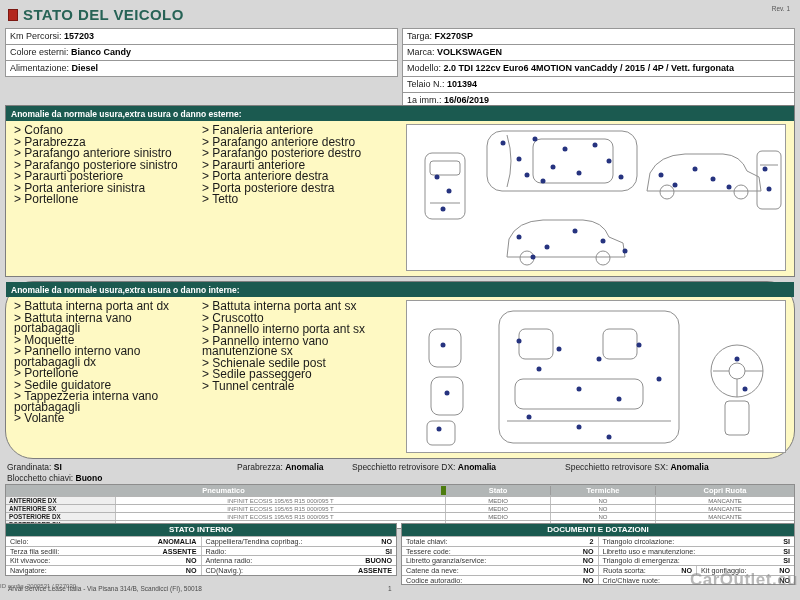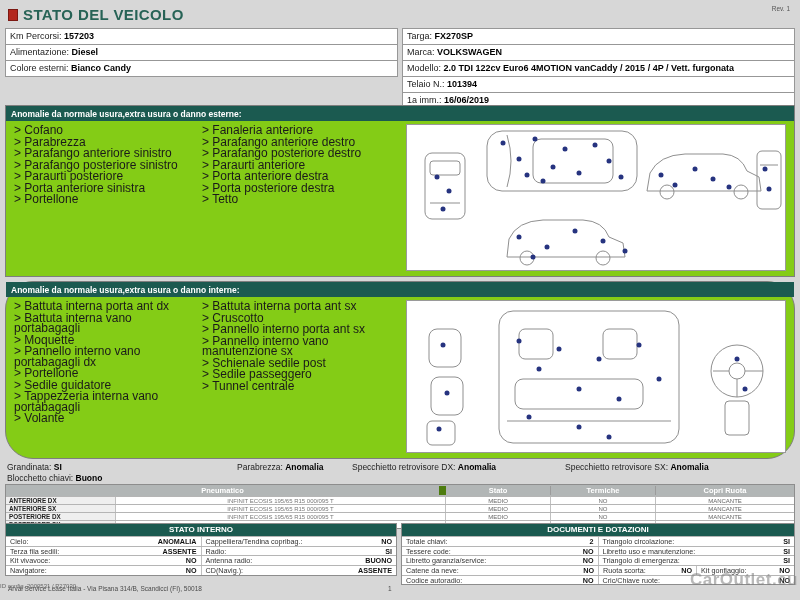--- a/index.html
+++ b/index.html
@@ -16,21 +16,21 @@
   
   .info { position:absolute; top:28px; background:transparent; }
   .info-left { left:5px; width:393px; }
   .info-right { left:402px; width:393px; }
   .info-row { background:#fff; border:1px solid #979797; border-top:none; font-size:9px; padding:2px 4px; min-height:14px; line-height:11px; }
   .info-row:first-child { border-top:1px solid #979797; }
   .lbl { color:#222; }
   .val { color:#000; font-weight:bold; }
 
   
-  .section { position:absolute; left:5px; width:790px; background:#84cc16; border:1px solid #7e7e7e; }
+  .section { position:absolute; left:5px; width:790px; background:#fef9c3; border:1px solid #7e7e7e; }
   #sec-ext { top:105px; height:172px; }
   #sec-int { top:281px; height:178px;border-radius:28px; }
   .sec-header { background:#1b5a50; color:#fff; font-size:8.5px; font-weight:bold; padding:3px 5px; height:15px; }
   .sec-body { display:flex; height:calc(100% - 15px); }
   .lists { width:400px; display:flex; padding:4px 0 0 8px; }
   .list-col { width:188px; font-size:12px; line-height:10.5px; color:#1a1a1a; padding-right:14px; }
   .li::before { content:"> "; }
   .li { margin-bottom:1px; }
   .diagram { width:380px; margin:3px 3px 3px 0; border:1px solid #9a9a9a; position:relative; background:#fff; }
   .diagram svg { position:absolute; left:0; top:0; }
@@ -39,21 +39,21 @@
 
   
   .statusline { position:absolute; left:0; width:800px; height:11px; font-size:8.5px; color:#222; }
   #status1 { top:462px; }
   #status2 { top:473px; }
   .st { position:absolute; white-space:nowrap;text-align:right; }
 
   
   .tyres { position:absolute; top:484px; left:5px; width:790px; border:1px solid #8d8d8d; background:#fff; }
   .tyre-hdr { display:flex; background:#b2b6b6; color:#fff; font-weight:bold; font-size:7.5px; height:11px; align-items:center; text-align:center; }
-  .tyre-hdr .h1 { width:440px; border-right:7px solid #4d7c0f; }
+  .tyre-hdr .h1 { width:440px; border-right:5px solid #4d7c0f; }
   .tyre-hdr .h2, .tyre-hdr .h3 { width:105px; border-right:1px solid #9b9b9b; }
   .tyre-hdr .h4 { width:138px; }
   .tyre-row { display:flex; height:8px; border-top:1px solid #b5b5b5; align-items:center; }
   .c-pos { width:110px; font-weight:bold; font-size:6.3px; padding-left:3px; color:#222; background:#efefef; border-right:1px solid #c0c0c0; height:100%; display:flex; align-items:center; }
   .c-desc { width:330px; text-align:center; color:#777; font-size:6px; border-right:1px solid #c0c0c0; height:100%; line-height:8px; }
   .c-stato, .c-term { width:105px; text-align:center; color:#666; font-size:6px; border-right:1px solid #c0c0c0; height:100%; line-height:8px; }
   .c-copri { width:138px; text-align:center; color:#666; font-size:6px; height:100%; line-height:8px; }
 
   
   .btable { position:absolute; top:523px; background:#fff; border:1px solid #8d8d8d; }
@@ -86,26 +86,26 @@
     <span class="title">STATO DEL VEICOLO</span>
   </div>
   <span class="rev">Rev. 1</span>
 
   <div class="info info-left">
     <div class="info-row">
       <span class="lbl">Km Percorsi:</span>
       <span class="val">157203</span>
     </div>
     <div class="info-row">
+      <span class="lbl">Colore esterni:</span>
+      <span class="val">Bianco Candy</span>
+    </div>
+    <div class="info-row">
       <span class="lbl">Alimentazione:</span>
       <span class="val">Diesel</span>
-    </div>
-    <div class="info-row">
-      <span class="lbl">Colore esterni:</span>
-      <span class="val">Bianco Candy</span>
     </div>
   </div>
 
   <div class="info info-right">
     <div class="info-row">
       <span class="lbl">Targa:</span>
       <span class="val">FX270SP</span>
     </div>
     <div class="info-row">
       <span class="lbl">Marca:</span>

